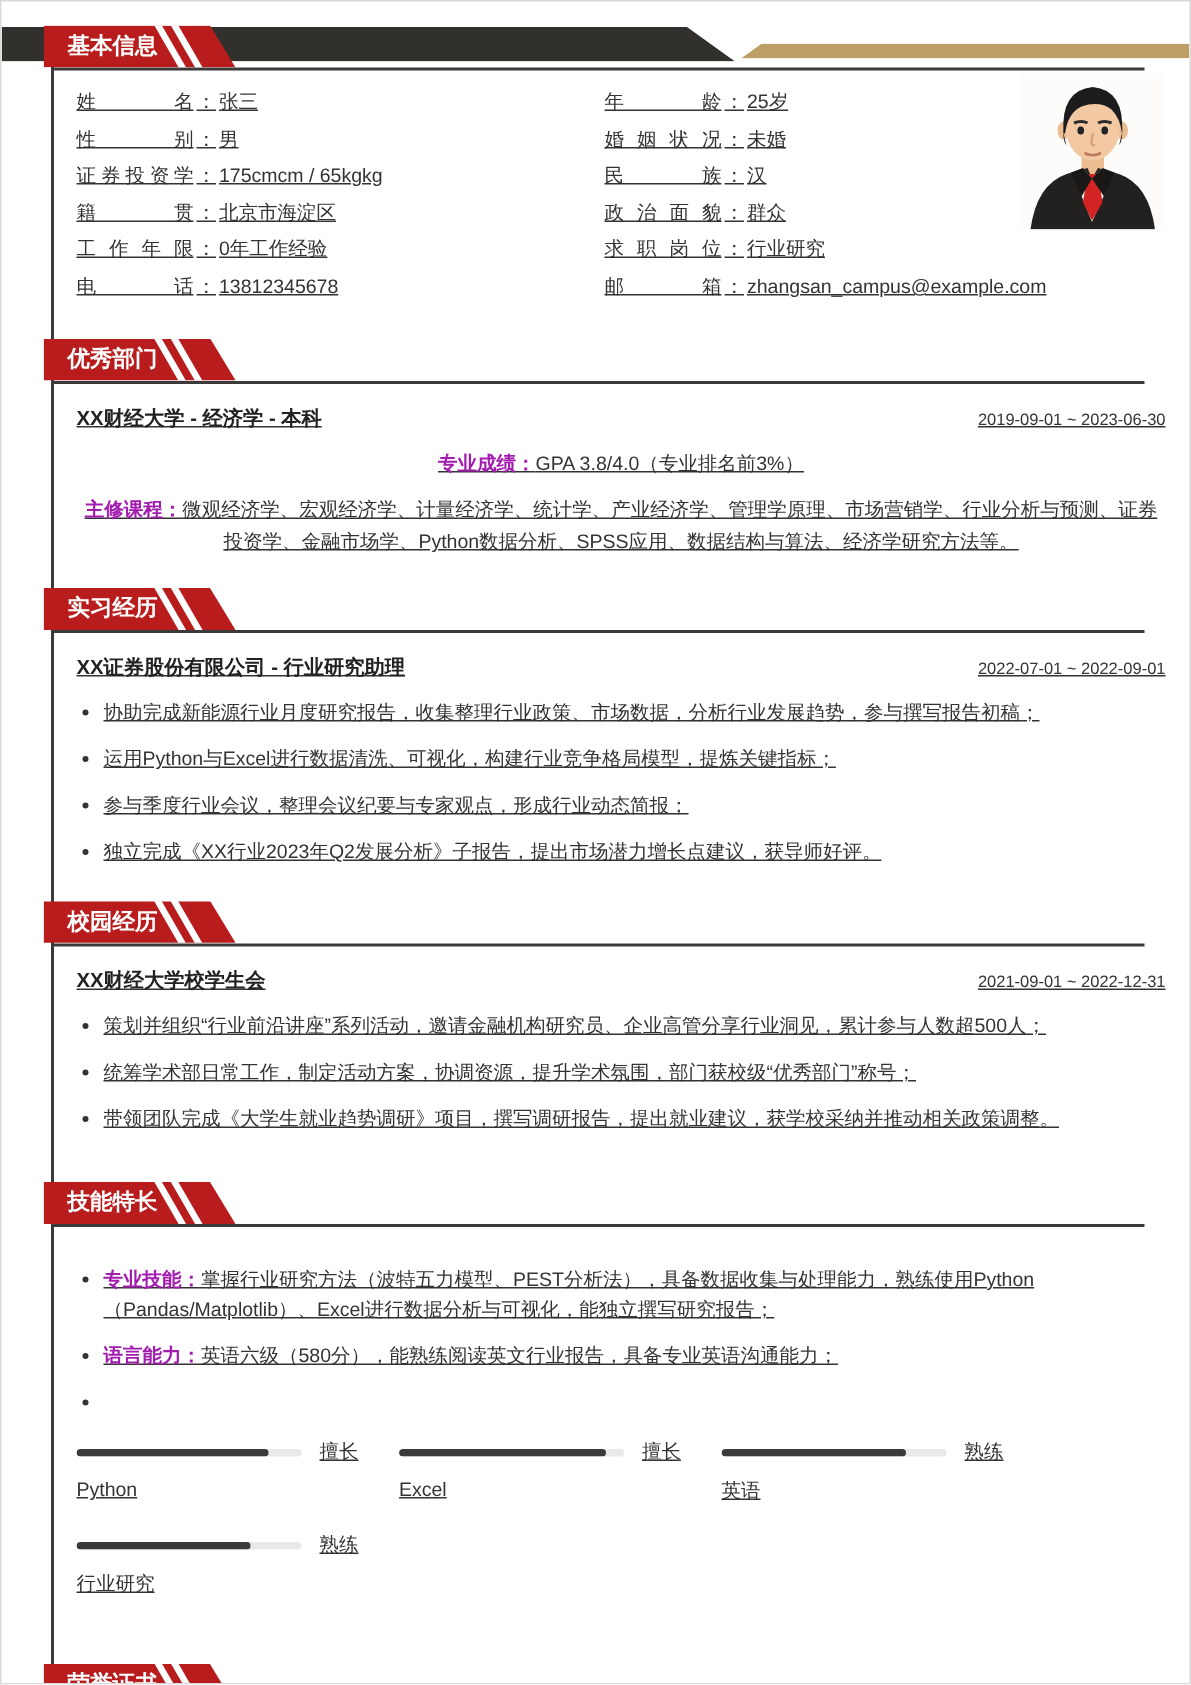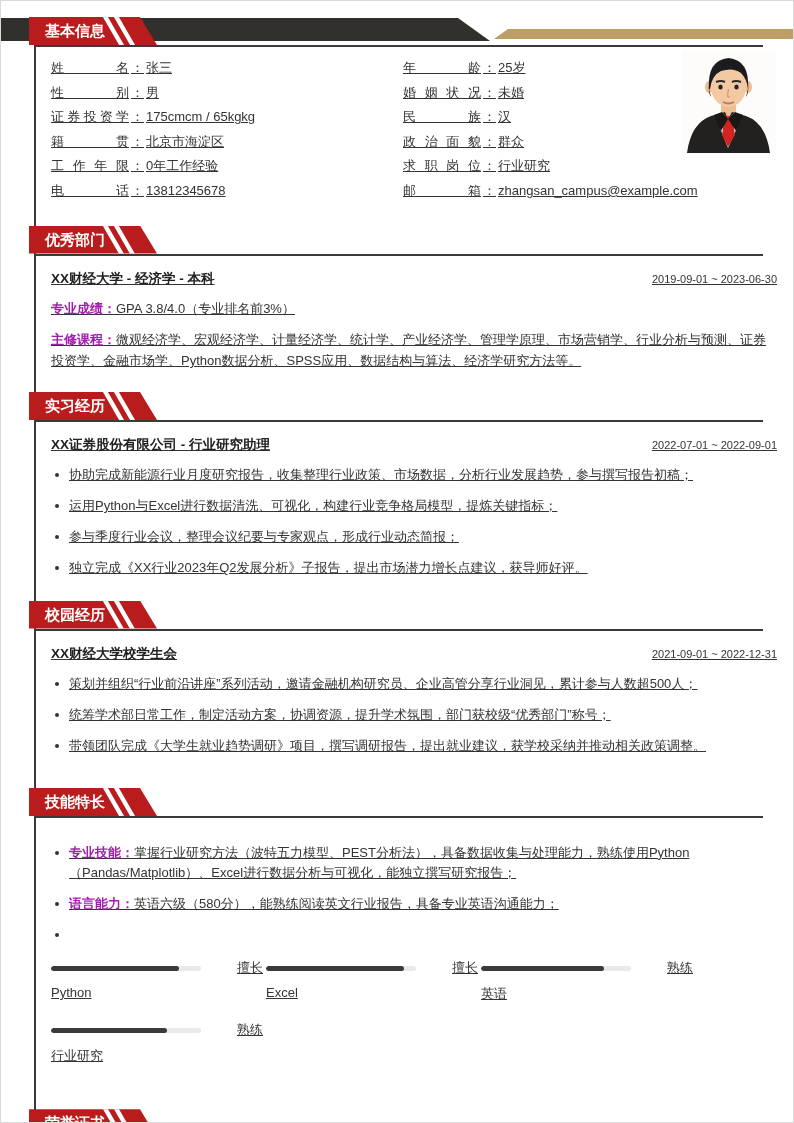--- a/index.html
+++ b/index.html
@@ -45,35 +45,35 @@
   .info-col.left { width:352px; }
   .info-col.right { flex:1; }
   .info-row { display:flex; align-items:baseline; height:24.6px; }
   .info-label { display:inline-block; width:78px; text-align:justify; text-align-last:justify; color:#333; }
   .info-colon { margin:0 2px 0 2px; }
   .photo {
     position:absolute; top:2px; right:1px; width:95px; height:104px;
     overflow:hidden; background:#fdfcfa;
   }
   
-  .edu { padding:14px 0 10px 0; }
+  .edu { padding:14px 0 10px 0;text-align:center; }
   .row-between { display:flex; justify-content:space-between; align-items:baseline; }
   .org-name { font-weight:bold; font-size:13.5px; color:#222; }
   .date-range { font-size:11px; color:#333; }
   .edu p { margin-top:11px; line-height:1.6; }
   .inline-label { font-weight:bold; color:#a21caf; }
   
   .exp { padding:14px 0 8px 0; }
   .bullets { margin-top:6px; }
   .bullet { display:flex; margin-top:11px; line-height:1.55; }
   .dot { flex:none; width:4px; height:4px; border-radius:50%; background:#333; margin:8px 10px 0 4px; }
   
   .bars { display:flex; flex-wrap:wrap; margin-top:22px; }
   .bar-item { width:215px; margin-bottom:18px; }
-  .bar-line { display:flex; align-items:center;gap:24px; }
+  .bar-line { display:flex; align-items:center; }
   .bar-track { width:150px; height:5px; background:#e9e9e9; border-radius:3px; overflow:hidden; }
   .bar-fill { height:100%; background:#3a3a3a; border-radius:3px; }
   .bar-level { margin-left:12px; font-size:13px; color:#333; }
   .bar-name { margin-top:8px; font-size:13px; color:#333; }
   
   .gap-a { margin-top:18px; }
   .gap-b { margin-top:15px; }
   .gap-c { margin-top:12px; }
   .gap-d { margin-top:16px; }
   .gap-e { margin-top:26px; }

